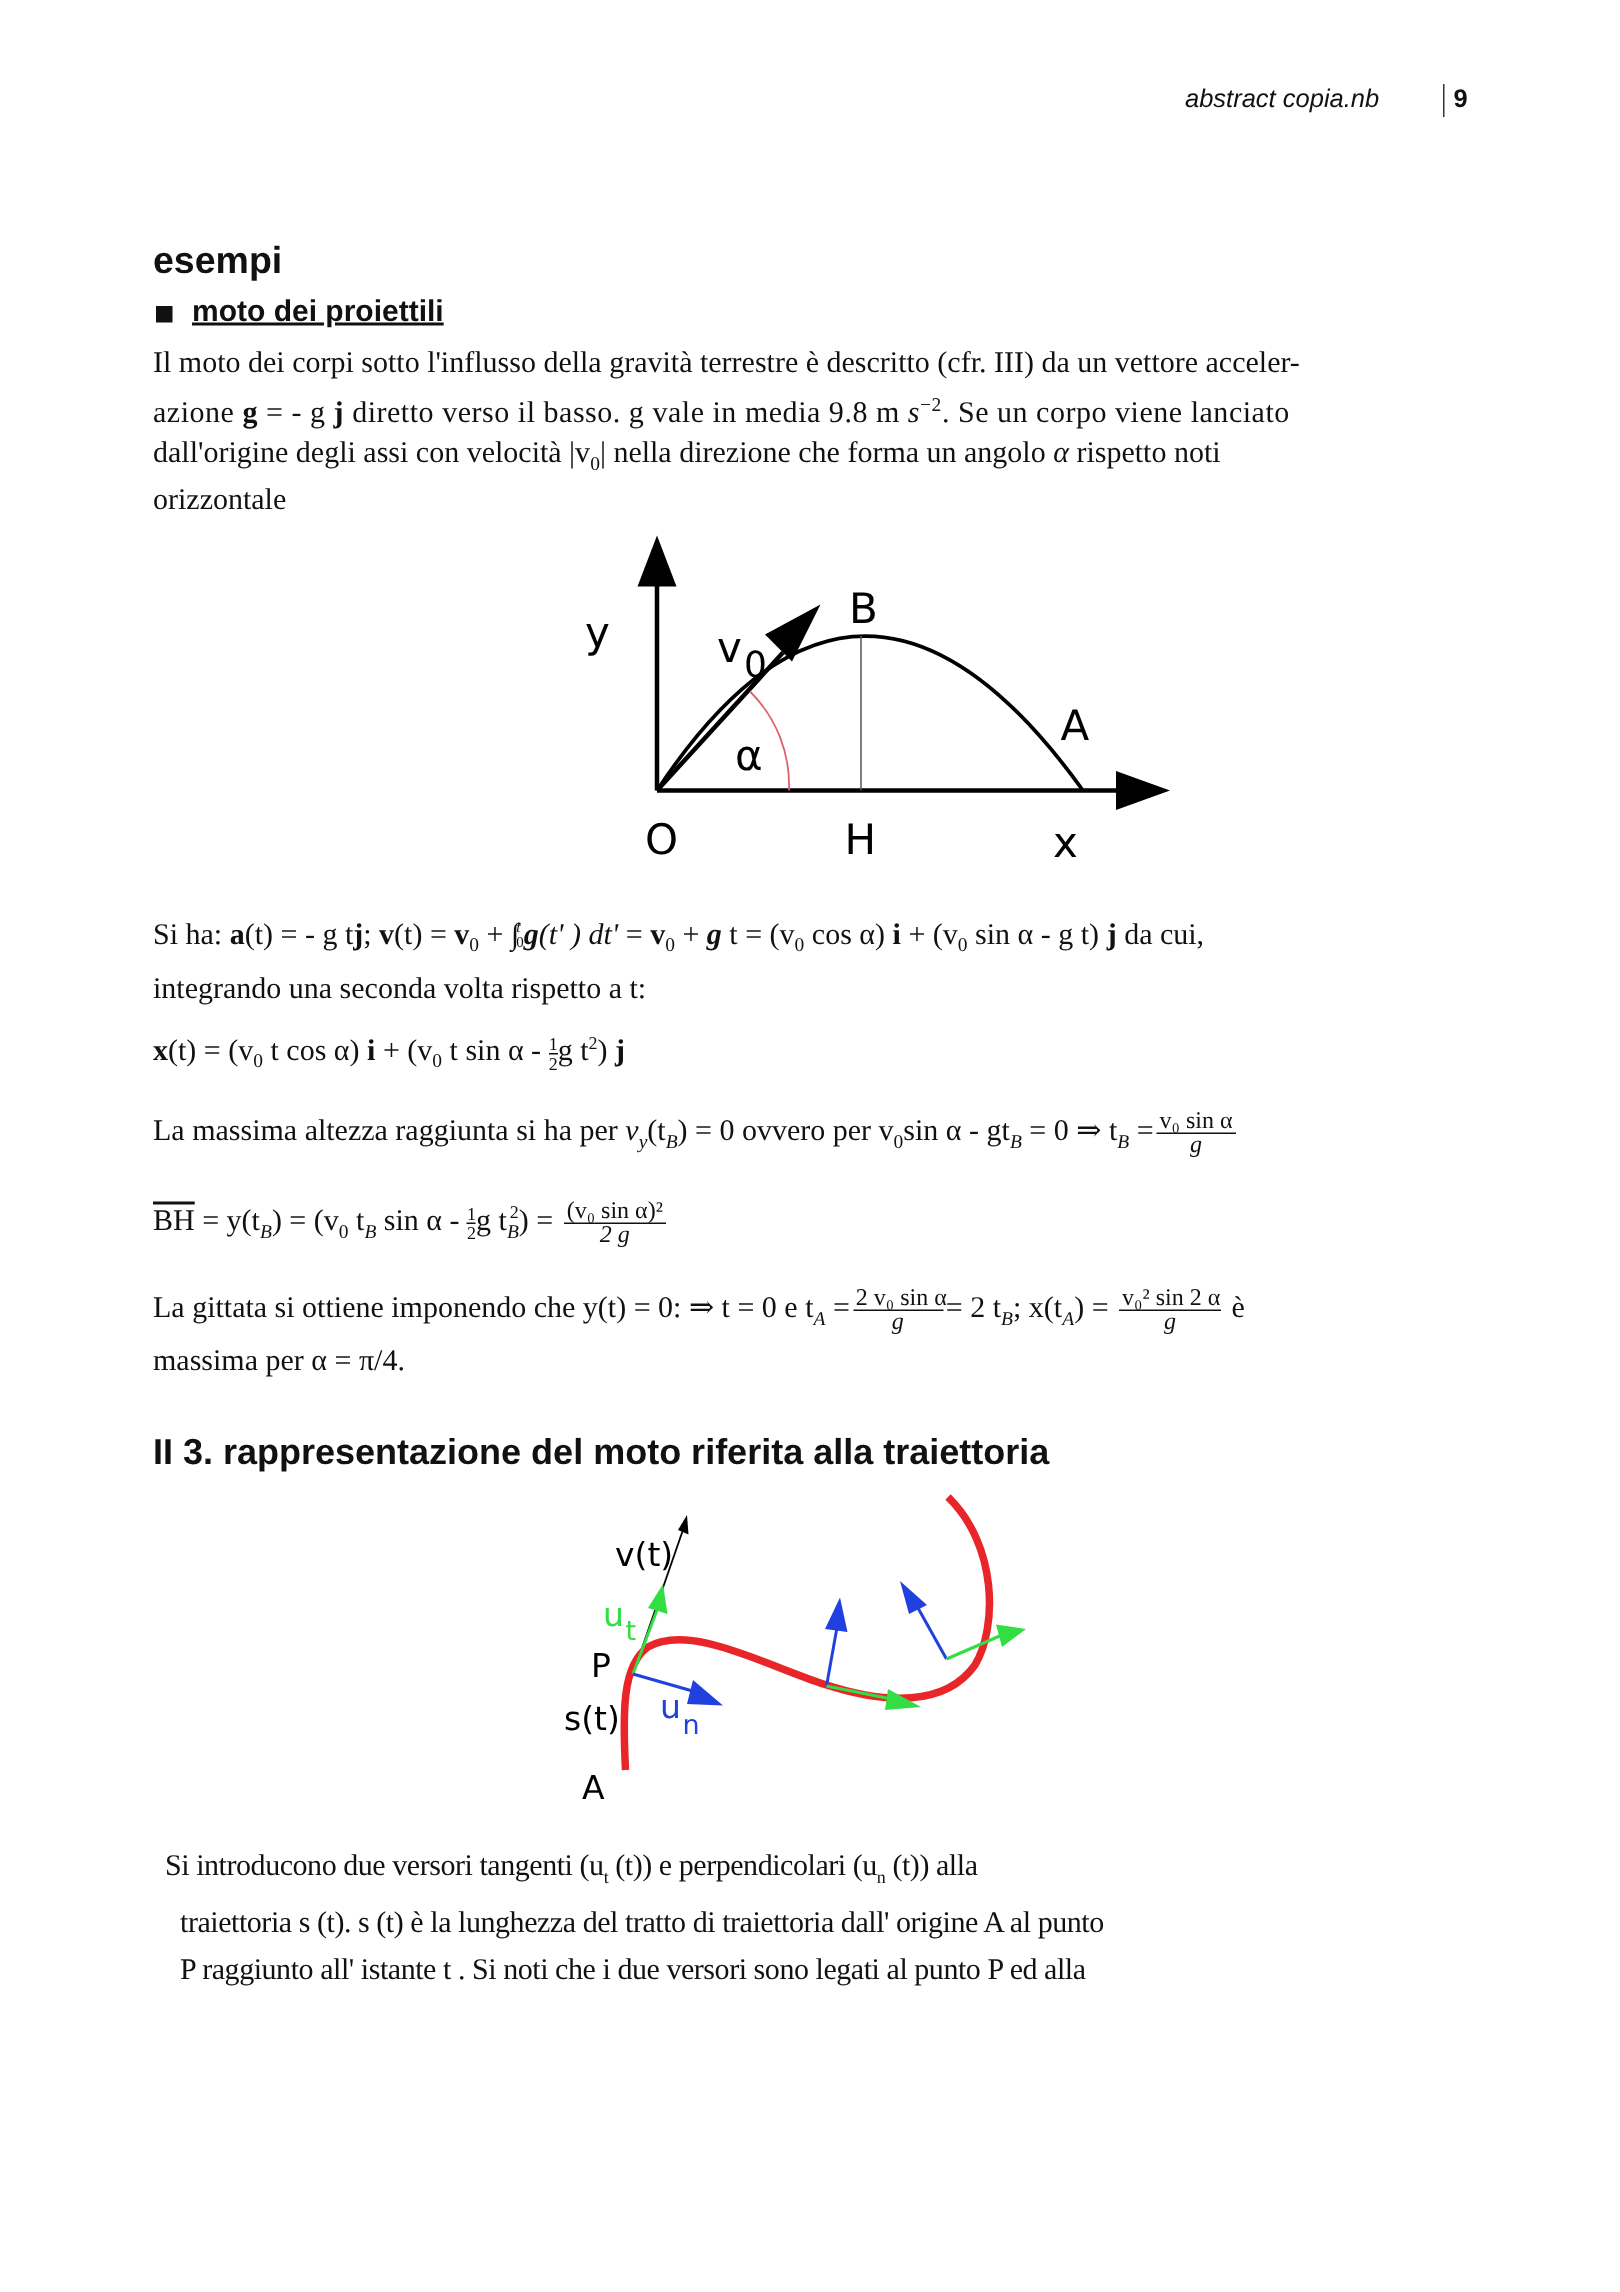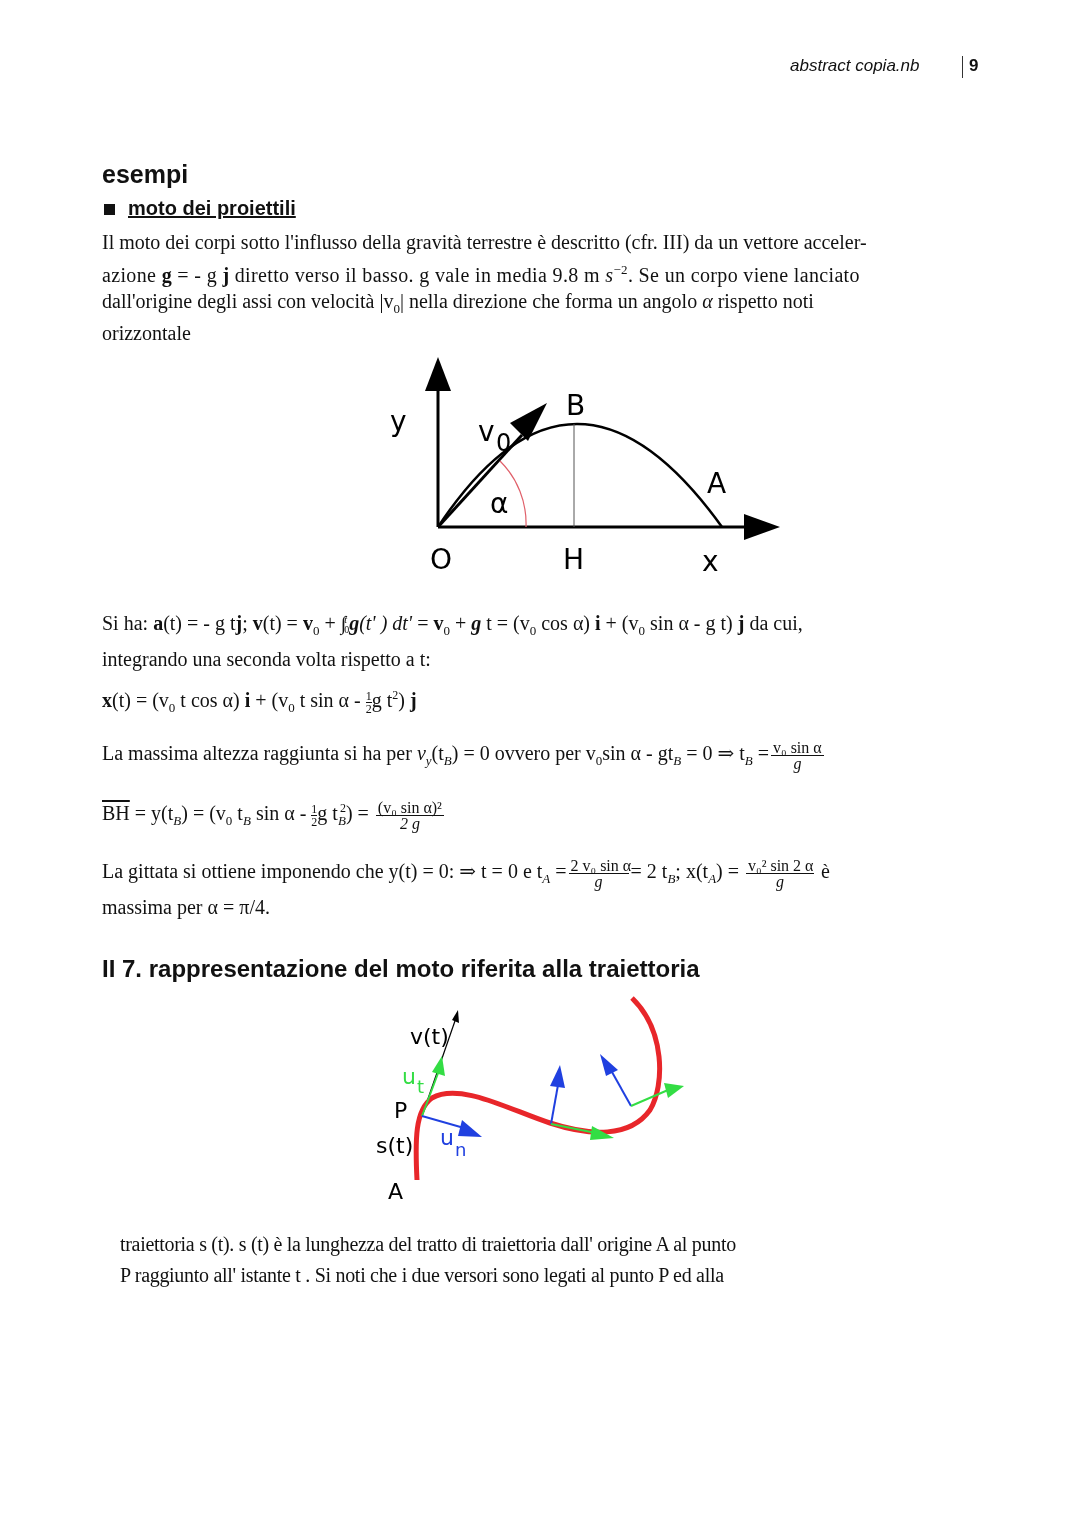--- a/index.html
+++ b/index.html
@@ -85,21 +85,21 @@
 
 <div class="abs serif line" style="top:688px;"><b class="v">x</b><span>(t) = (v</span><sub style="font-size:13px;">0</sub><span> t cos α) </span><b class="v">i</b><span> + (v</span><sub style="font-size:13px;">0</sub><span> t sin α - </span><span class="sm-frac"><span class="num">1</span><span>2</span></span><span>g t</span><sup style="font-size:12px;">2</sup><span>) </span><b class="v">j</b></div>
 
 <div class="abs serif line" style="top:740px;"><span>La massima altezza raggiunta si ha per </span><i>v</i><sub style="font-size:13px;"><i>y</i></sub><span>(t</span><sub style="font-size:13px;"><i>B</i></sub><span>) = 0  ovvero per v</span><sub style="font-size:13px;">0</sub><span>sin α - gt</span><sub style="font-size:13px;"><i>B</i></sub><span> = 0  ⇒    t</span><sub style="font-size:13px;"><i>B</i></sub><span> =</span><span class="frac"><span class="num">v₀ sin α</span><span class="den">g</span></span></div>
 
 <div class="abs serif line" style="top:800px;"><span class="over">BH</span><span> = y(t</span><sub style="font-size:13px;"><i>B</i></sub><span>) = (v</span><sub style="font-size:13px;">0</sub><span> t</span><sub style="font-size:13px;"><i>B</i></sub><span> sin α - </span><span class="sm-frac"><span class="num">1</span><span>2</span></span><span>g  t</span><sub style="font-size:13px;"><i>B</i></sub><sup style="font-size:12px; margin-left:-6px;">2</sup><span>) = </span><span class="frac"><span class="num">(v₀ sin α)²</span><span class="den">2 g</span></span></div>
 
 <div class="abs serif line" style="top:858px;"><span>La gittata si ottiene imponendo che y(t) = 0: ⇒     t = 0 e  t</span><sub style="font-size:13px;"><i>A</i></sub><span> =</span><span class="frac" style="width:60px;"><span class="num">2 v₀ sin α</span><span class="den">g</span></span><span>= 2 t</span><sub style="font-size:13px;"><i>B</i></sub><span>;  x(t</span><sub style="font-size:13px;"><i>A</i></sub><span>) = </span><span class="frac" style="width:68px;"><span class="num">v₀² sin 2 α</span><span class="den">g</span></span><span>  è</span></div>
 <div class="abs serif line" style="top:896px;">massima per α = π/4.</div>
 
-<div class="abs sans h3">II 7. rappresentazione del moto riferita alla traiettoria</div>
+<div class="abs sans h3">II 3. rappresentazione del moto riferita alla traiettoria</div>
 
 <svg class="abs" style="left:360px; top:990px;" width="340" height="220" viewBox="0 0 340 220">
 
   <line x1="62" y1="126" x2="96" y2="28" stroke="#000" stroke-width="1.2"></line>
   <polygon points="92,30 98,20 99,33" fill="#000"></polygon>
 
   <path d="M57,190 C55,150 55,120 72,108 C100,92 150,120 190,133 C230,146 270,148 290,120 C305,95 305,40 272,8" fill="none" stroke="#e8262a" stroke-width="5" stroke-linecap="butt"></path>
 
   <line x1="62" y1="126" x2="80" y2="78" stroke="#33dd44" stroke-width="2"></line>
   <polygon points="72,82 82,66 85,86" fill="#33dd44"></polygon>
@@ -121,15 +121,16 @@
   <text x="42" y="94" font-size="22" fill="#33dd44">u</text>
   <text x="57" y="103" font-size="18" fill="#33dd44">t</text>
   <text x="34" y="128" font-size="22" fill="#000">P</text>
   <text x="16" y="163" font-size="22" fill="#000">s(t)</text>
   <text x="80" y="155" font-size="22" fill="#2040e0">u</text>
   <text x="95" y="166" font-size="18" fill="#2040e0">n</text>
   <text x="28" y="209" font-size="22" fill="#000">A</text>
 </svg>
 
 <div class="abs serif para2" style="top:1229px;">
+  <span style="display:block;"><span>Si introducono due versori tangenti (u</span><sub style="font-size:12px;">t</sub><span> (t)) e perpendicolari (u</span><sub style="font-size:12px;">n</sub><span> (t)) alla</span></span>
   <span class="ind">traiettoria s (t). s (t) è la lunghezza del tratto di traiettoria dall' origine A al punto</span>
   <span class="ind">P raggiunto all' istante t . Si noti che i due versori sono legati al punto P ed alla</span>
 </div>
 
 </body></html>

